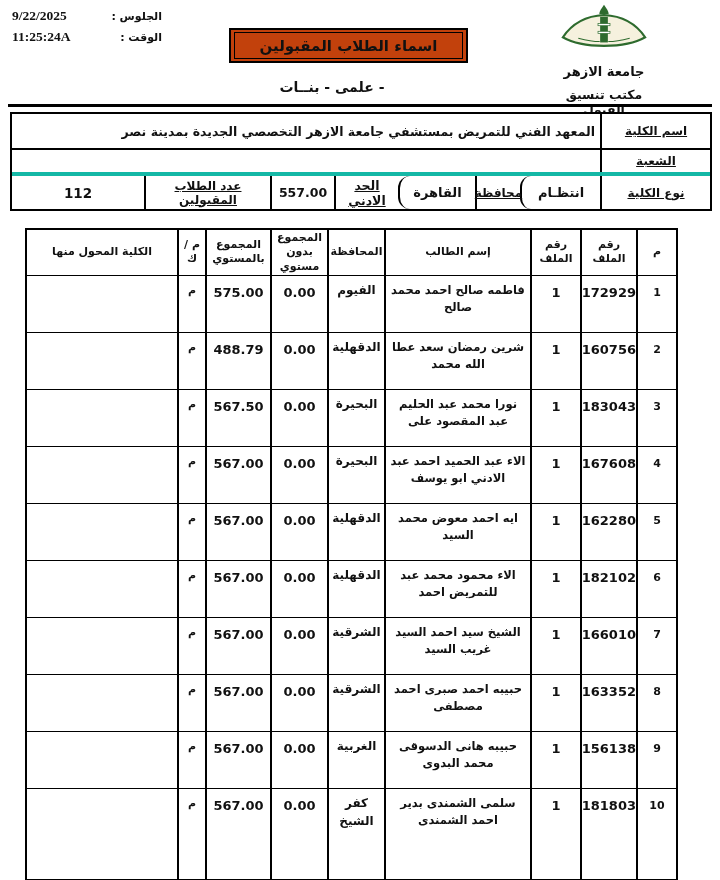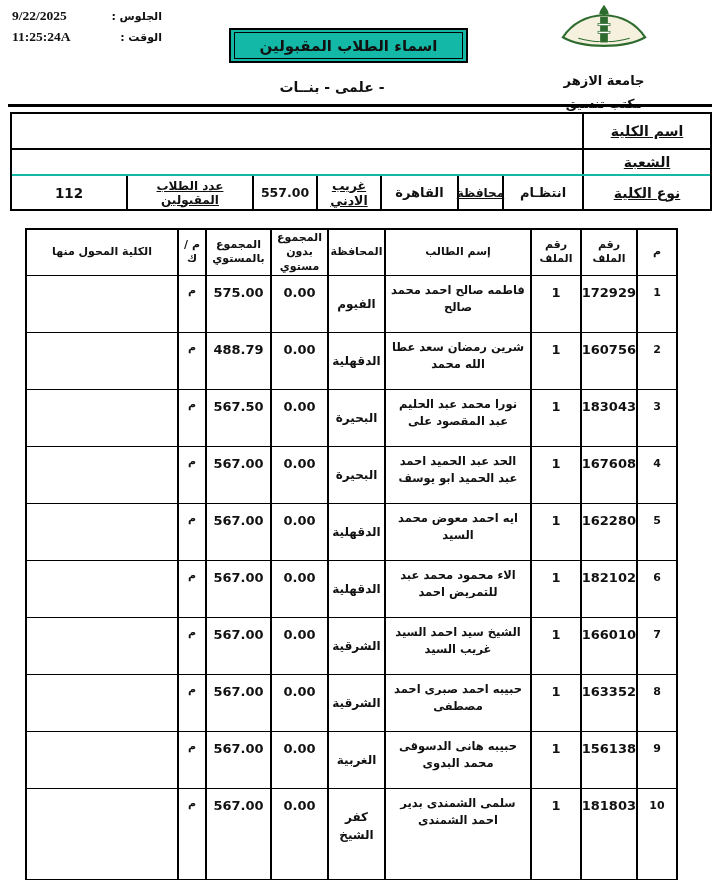--- a/index.html
+++ b/index.html
@@ -10,64 +10,64 @@
     color:#111;
     position:relative;
     overflow:hidden;
   }
   
   .datetime { position:absolute; top:8px; left:12px; width:150px; direction:rtl; font-weight:bold; }
   .dt-row { display:flex; justify-content:space-between; align-items:baseline; margin-bottom:5px; }
   .dt-label { font-size:11px; }
   .dt-value { font-family:"Liberation Serif", serif; font-size:13.5px; direction:ltr; unicode-bidi:embed; }
 
-  .title-box { position:absolute; top:28px; left:229px; width:239px; height:35px; border:2.5px solid #000; padding:2px 3px; background:#14b8a6; }
+  .title-box { position:absolute; top:28px; left:229px; width:239px; height:35px; border:2.5px solid #000; padding:2px 3px; background:#c2410c; }
   .title-inner { width:100%; height:100%; border:1.5px solid #000; display:flex; align-items:center; justify-content:center; font-size:15px; font-weight:bold; direction:rtl; }
 
   .logo-block { position:absolute; top:3px; right:56px; width:120px; text-align:center; direction:rtl; }
-  .org-name { font-size:13px; font-weight:bold; margin-top:18px; }
+  .org-name { font-size:13px; font-weight:bold; margin-top:9px; }
   .office-name { font-size:12.5px; font-weight:bold; margin-top:8px; }
 
   .subtitle { position:absolute; top:79px; left:0; width:664px; text-align:center; font-size:14px; font-weight:bold; direction:rtl; }
 
   .thick-rule { position:absolute; top:104px; left:8px; width:704px; height:3px; background:#000; }
 
   
   .info-section { position:absolute; top:112px; left:10px; width:702px; border:2px solid #000; direction:rtl; background:#fff; }
   .info-row { display:flex; align-items:stretch; }
   .info-row.r1 { height:36px; border-bottom:2px solid #000; }
-  .info-row.r2 { height:26px; border-bottom:2px solid #14b8a6; }
+  .info-row.r2 { height:26px; border-bottom:4px solid #14b8a6; }
   .info-row.r3 { height:33px; }
   .cell { display:flex; align-items:center; justify-content:center; font-weight:bold; text-align:center; }
   .cell.sep { border-left:2px solid #000; }
-  .label-cell { width:128px; font-size:14px; }
+  .label-cell { width:110px; font-size:12px; }
   .u { text-decoration:underline; }
   .value-cell { flex:1; justify-content:flex-start; padding-right:5px; font-size:12.5px; }
-  .w80 { width:80px; font-size:13px; }
+  .w80 { width:80px; font-size:13px;border-radius:11px; }
   .w45 { width:45px; font-size:12px; }
-  .w77 { width:77px; font-size:13px; }
+  .w77 { width:77px; font-size:13px;border-radius:12px; }
   .w88 { width:64px; font-size:12.5px; }
   .w122 { width:126px; font-size:12px; }
   .grow { flex:1; font-size:13.5px; }
 
   
   .main-table { position:absolute; top:228px; left:25px; width:651px; border-collapse:collapse; direction:rtl; table-layout:fixed; background:#fff; }
   .main-table, .main-table th, .main-table td { border:1.5px solid #000; }
   .main-table th, .main-table td { border-left-width:2px; border-right-width:2px; }
   .main-table { border-width:2.5px; border-bottom-width:3px; }
   .main-table thead tr { height:42px; }
   .main-table th { font-size:11px; font-weight:bold; text-align:center; vertical-align:middle; line-height:1.3; padding:1px; }
   .main-table td { text-align:center; vertical-align:top; font-weight:bold; padding-top:7px; font-size:12px; line-height:1.5; }
   .main-table tr.data { height:57px; }
   .main-table tr.data.last { height:92px; }
   .main-table td.num { font-size:13px; }
   .main-table td.serial { font-size:11px; padding-top:9px; }
   .main-table td.mk { font-size:11px; }
   .main-table td.name { padding:6px 3px 0; font-size:11.5px; }
-  .main-table td.gov { font-size:12px; padding-top:19px; }
+  .main-table td.gov { font-size:12px; padding-top:5px; }
 </style>
 </head>
 <body>
 
 <div class="datetime">
   <div class="dt-row">
     <span class="dt-label">الجلوس :</span>
     <span class="dt-value">9/22/2025</span>
   </div>
   <div class="dt-row">
@@ -98,38 +98,39 @@
 
 <div class="subtitle">- علمى - بنــات</div>
 
 <div class="thick-rule"></div>
 
 <div class="info-section">
   <div class="info-row r1">
     <div class="cell label-cell sep">
         <span class="u">اسم الكلية</span>
       </div>
+    <div class="cell value-cell">المعهد الفني للتمريض بمستشفي جامعة الازهر التخصصي الجديدة بمدينة نصر</div>
   </div>
   <div class="info-row r2">
     <div class="cell label-cell sep">
         <span class="u">الشعبة</span>
       </div>
     <div class="cell value-cell"></div>
   </div>
   <div class="info-row r3">
     <div class="cell label-cell sep">
         <span class="u">نوع الكلية</span>
       </div>
     <div class="cell w80 sep">انتظـام</div>
     <div class="cell w45 sep">
         <span class="u">محافظة</span>
       </div>
     <div class="cell w77 sep">القاهرة</div>
     <div class="cell w88 sep">
-        <span class="u">غريب الادني</span>
+        <span class="u">الحد الادني</span>
       </div>
     <div class="cell w88 sep">557.00</div>
     <div class="cell w122 sep">
         <span class="u">عدد الطلاب المقبولين</span>
       </div>
     <div class="cell grow">112</div>
   </div>
 </div>
 
 <table class="main-table">
@@ -188,21 +189,21 @@
         <td class="gov">البحيرة</td>
         <td class="num">0.00</td>
         <td class="num">567.50</td>
         <td class="mk">م</td>
         <td class="transfer"></td>
       </tr>
       <tr class="data">
         <td class="serial">4</td>
         <td class="num">167608</td>
         <td class="num">1</td>
-        <td class="name">الحد عبد الحميد احمد عبد الحميد ابو يوسف</td>
+        <td class="name">الاء عبد الحميد احمد عبد الادني ابو يوسف</td>
         <td class="gov">البحيرة</td>
         <td class="num">0.00</td>
         <td class="num">567.00</td>
         <td class="mk">م</td>
         <td class="transfer"></td>
       </tr>
       <tr class="data">
         <td class="serial">5</td>
         <td class="num">162280</td>
         <td class="num">1</td>

